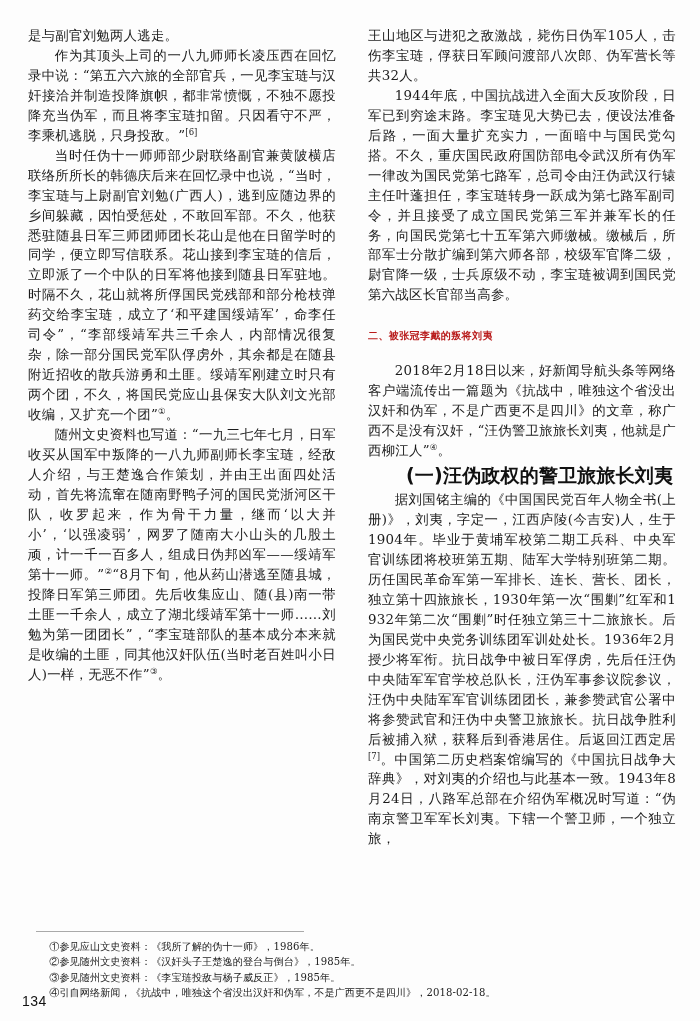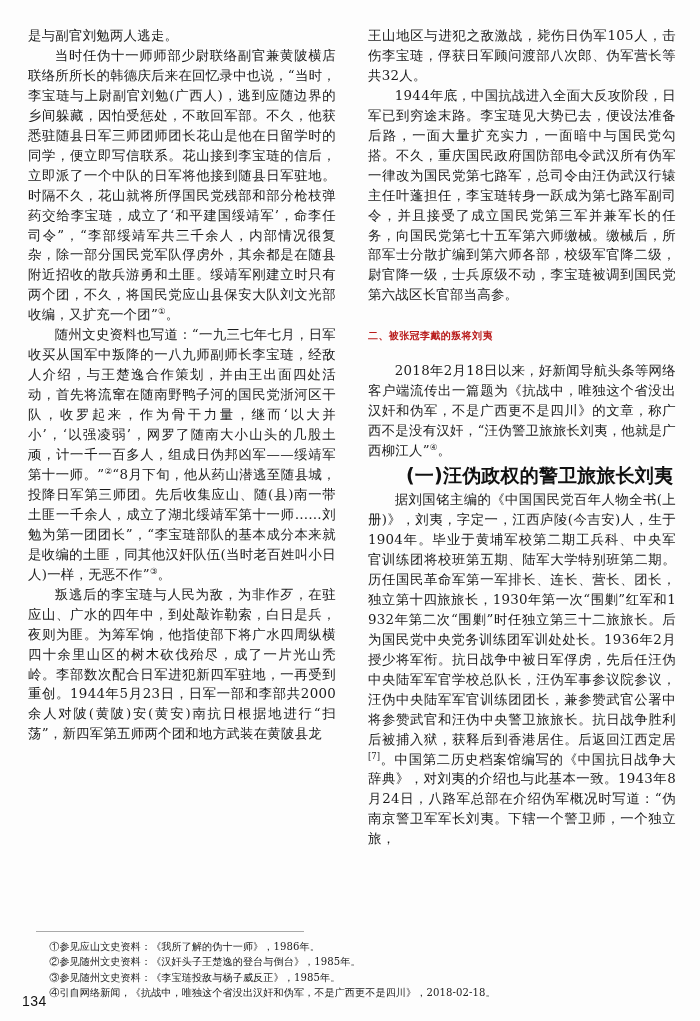--- a/index.html
+++ b/index.html
@@ -125,26 +125,26 @@
 <body>
 
 <div class="page">
 
   <div class="columns">
 
     <div class="col col-left">
 
       <p class="para" style="text-indent:0;">是与副官刘勉两人逃走。</p>
 
+      <p class="para"><span>作为其顶头上司的一八九师师长凌压西在回忆录中说：“第五六六旅的全部官兵，一见李宝琏与汉奸接洽并制造投降旗帜，都非常愤慨，不独不愿投降充当伪军，而且将李宝琏扣留。只因看守不严，李乘机逃脱，只身投敌。”</span><sup class="fn">[6]</sup></p>
 
       <p class="para"><span>当时任伪十一师师部少尉联络副官兼黄陂横店联络所所长的韩德庆后来在回忆录中也说，“当时，李宝琏与上尉副官刘勉(广西人)，逃到应随边界的乡间躲藏，因怕受惩处，不敢回军部。不久，他获悉驻随县日军三师团师团长花山是他在日留学时的同学，便立即写信联系。花山接到李宝琏的信后，立即派了一个中队的日军将他接到随县日军驻地。时隔不久，花山就将所俘国民党残部和部分枪枝弹药交给李宝琏，成立了‘和平建国绥靖军’，命李任司令”，“李部绥靖军共三千余人，内部情况很复杂，除一部分国民党军队俘虏外，其余都是在随县附近招收的散兵游勇和土匪。绥靖军刚建立时只有两个团，不久，将国民党应山县保安大队刘文光部收编，又扩充一个团”</span><sup class="fn">①</sup><span>。</span></p>
 
       <p class="para"><span>随州文史资料也写道：“一九三七年七月，日军收买从国军中叛降的一八九师副师长李宝琏，经敌人介绍，与王楚逸合作策划，并由王出面四处活动，首先将流窜在随南野鸭子河的国民党浙河区干队，收罗起来，作为骨干力量，继而‘以大并小’，‘以强凌弱’，网罗了随南大小山头的几股土顽，计一千一百多人，组成日伪邦凶军——绥靖军第十一师。”</span><sup class="fn">②</sup><span>“8月下旬，他从药山潜逃至随县城，投降日军第三师团。先后收集应山、随(县)南一带土匪一千余人，成立了湖北绥靖军第十一师……刘勉为第一团团长”，“李宝琏部队的基本成分本来就是收编的土匪，同其他汉奸队伍(当时老百姓叫小日人)一样，无恶不作”</span><sup class="fn">③</sup><span>。</span></p>
 
-      <p class="para">叛逃后的李宝琏与人民为敌，为非作歹，在驻应山、广水的四年中，到处敲诈勒索，白日是兵，夜则为匪。为筹军饷，他指使部下将广水四周纵横四十余里山区的树木砍伐殆尽，成了一片光山秃岭。李部数次配合日军进犯新四军驻地，一再受到重创。1944年5月23日，日军一部和李部共2000余人对陂(黄陂)安(黄安)南抗日根据地进行“扫荡”，新四军第五师两个团和地方武装在黄陂县龙</p>
 
     </div>
 
     <div class="col col-right">
 
       <p class="para" style="text-indent:0;">王山地区与进犯之敌激战，毙伤日伪军105人，击伤李宝琏，俘获日军顾问渡部八次郎、伪军营长等共32人。</p>
 
       <p class="para">1944年底，中国抗战进入全面大反攻阶段，日军已到穷途末路。李宝琏见大势已去，便设法准备后路，一面大量扩充实力，一面暗中与国民党勾搭。不久，重庆国民政府国防部电令武汉所有伪军一律改为国民党第七路军，总司令由汪伪武汉行辕主任叶蓬担任，李宝琏转身一跃成为第七路军副司令，并且接受了成立国民党第三军并兼军长的任务，向国民党第七十五军第六师缴械。缴械后，所部军士分散扩编到第六师各部，校级军官降二级，尉官降一级，士兵原级不动，李宝琏被调到国民党第六战区长官部当高参。</p>
 
       <h2 class="section-heading">二、被张冠李戴的叛将刘夷</h2>

